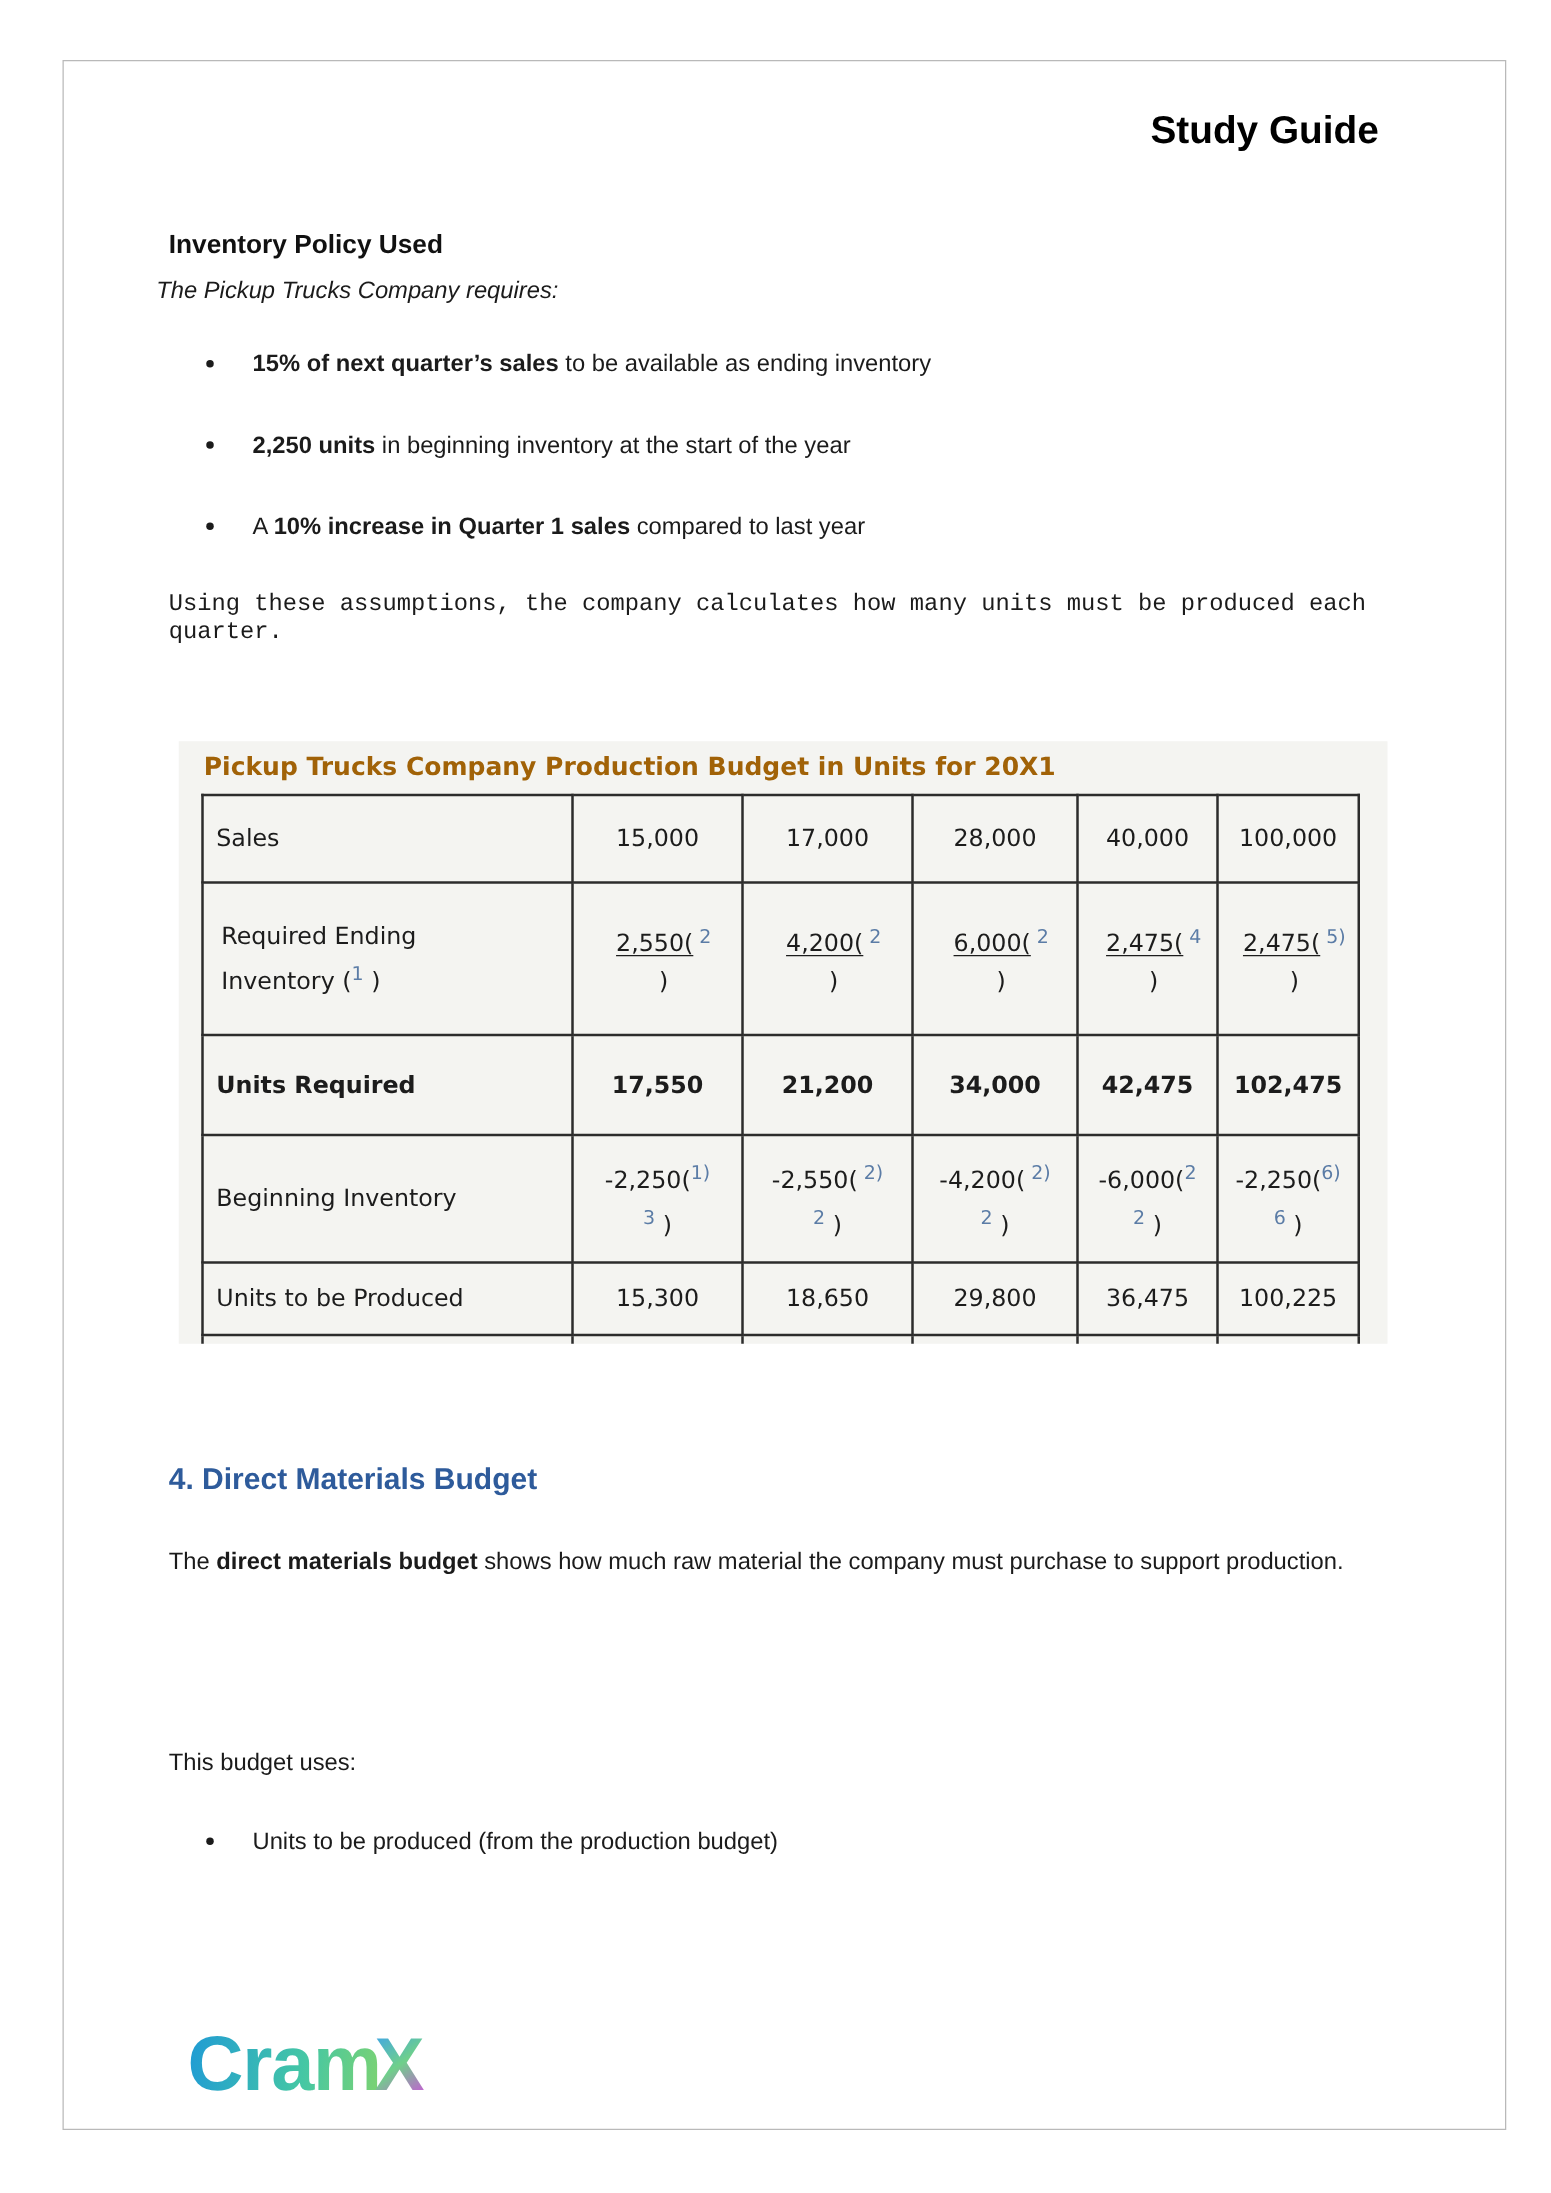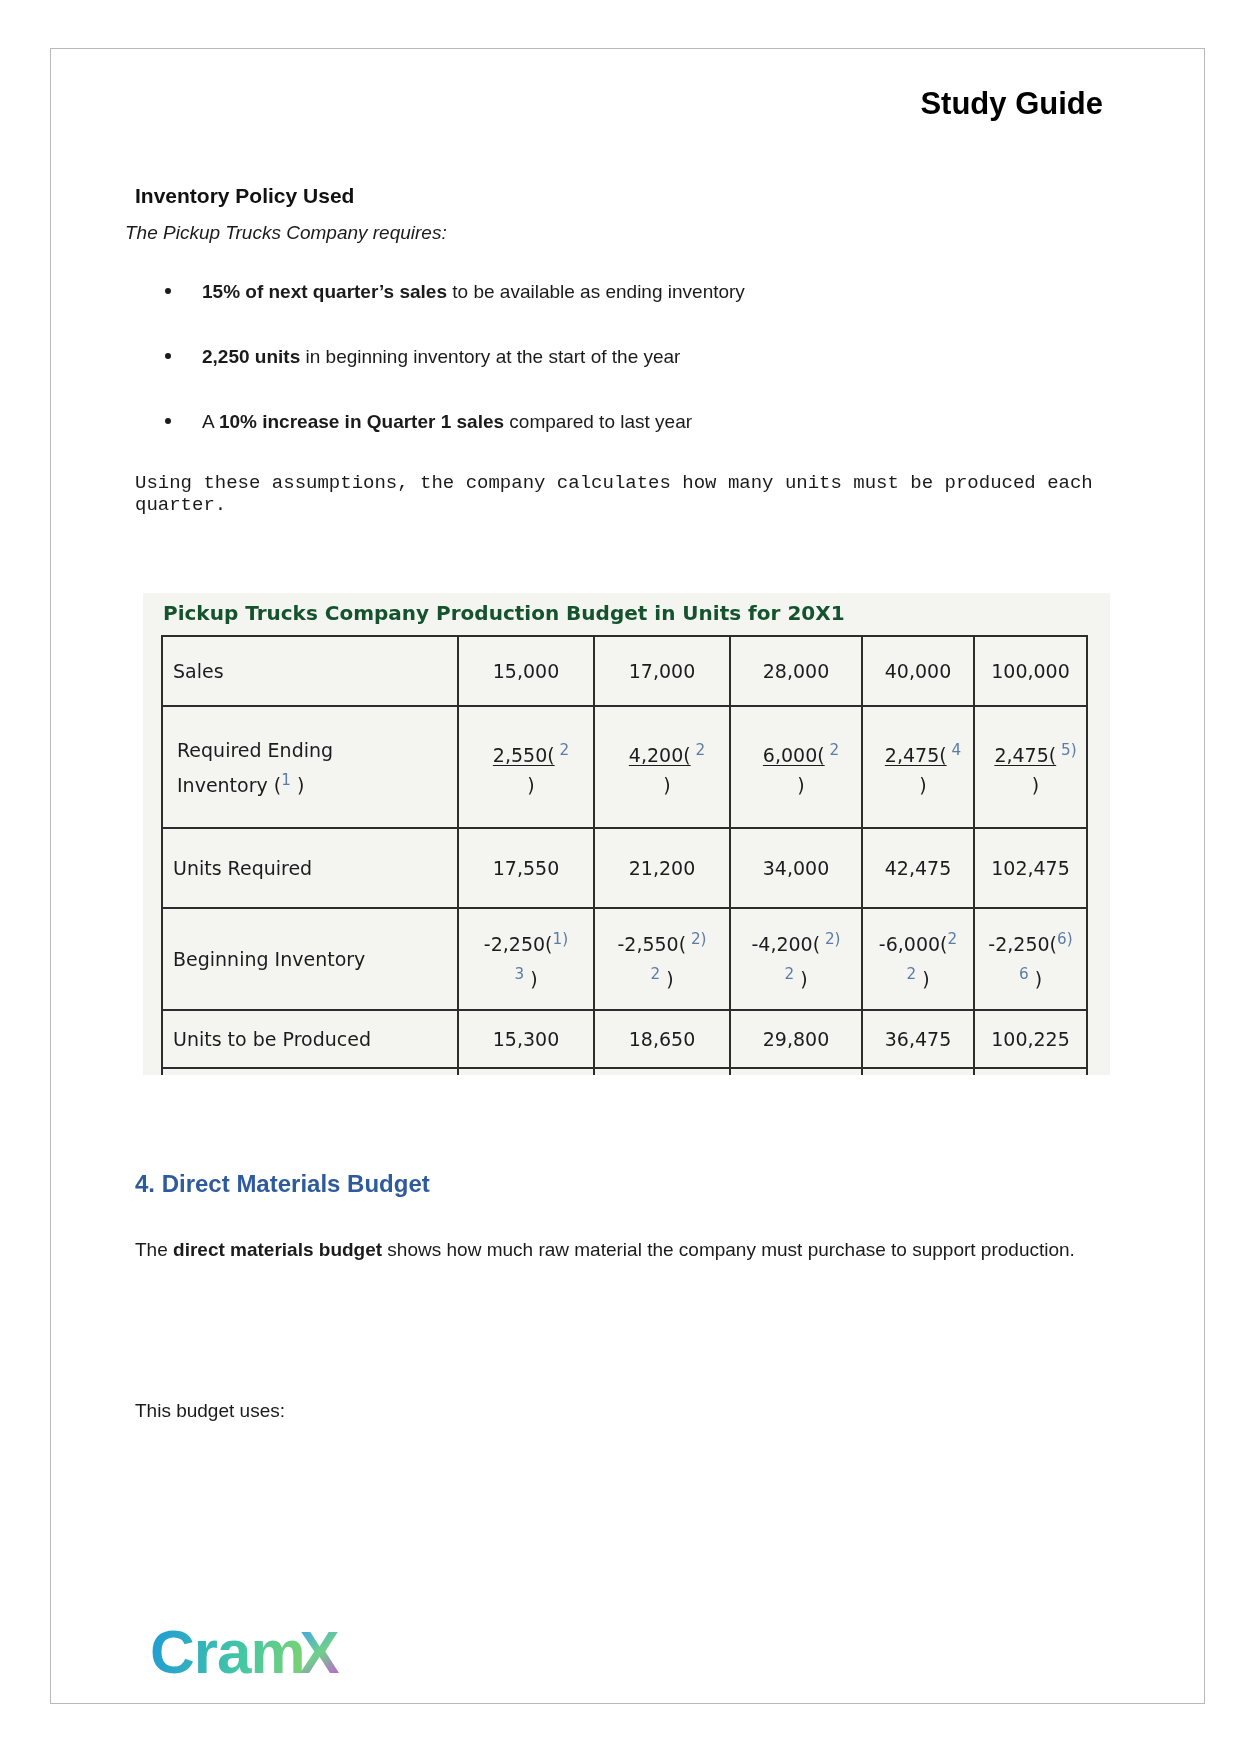--- a/index.html
+++ b/index.html
@@ -32,33 +32,33 @@
   .seg-blue{color:var(--fn-blue);}
   .seg-sup{font-size:0.8em;vertical-align:7px;}
   .seg-u{text-decoration:underline;text-underline-offset:3px;}
   
   .table-block{
     position:absolute;left:143px;top:593px;width:967px;height:482px;
     background:#f4f4f1;overflow:hidden;
     font-family:"DejaVu Sans", sans-serif;
   }
   .table-title{
-    margin:8px 0 10px 20px;font-size:20px;font-weight:bold;color:#14532d;
+    margin:8px 0 10px 20px;font-size:20px;font-weight:bold;color:#a16207;
   }
   table.prod{
     border-collapse:collapse;margin-left:18px;table-layout:fixed;width:925px;
   }
   table.prod td{
     border:2px solid #2c2c2c;font-size:19px;color:#1c1c1c;
     vertical-align:middle;text-align:center;padding:2px 4px;background:transparent;
   }
   table.prod td.label-cell{text-align:left;padding-left:10px;}
   table.prod tr:nth-child(1) td{height:64px;}
   table.prod tr:nth-child(2) td{height:116px;padding-left:14px;}
-  table.prod tr:nth-child(3) td{height:74px;}
+  table.prod tr:nth-child(3) td{height:74px;font-weight:bold;}
   table.prod tr:nth-child(4) td{height:96px;}
   table.prod tr:nth-child(5) td{height:52px;}
   table.prod tr.partial td{height:26px;}
   .cell-line{line-height:30px;}
   
   .h3{
     position:absolute;left:135px;top:1170px;font-size:24px;font-weight:bold;color:var(--head-blue);
   }
   .para{
     position:absolute;left:135px;top:1226px;width:990px;line-height:48px;
@@ -231,17 +231,18 @@
   </table>
 </div>
 
 <div class="h3">4. Direct Materials Budget</div>
 
 <div class="body-text para"><span>The </span><span class="seg-b">direct materials budget</span><span> shows how much raw material the company must purchase to support production.</span></div>
 
 <div class="body-text p-uses">This budget uses:</div>
 
 <ul class="bullet-list list-2">
+  <li><span class="dot"></span><span class="body-text"><span>Units to be produced (from the production budget)</span></span></li>
 </ul>
 
 <div class="logo">
   <span class="logo-cram">Cram</span><span class="logo-x">X</span>
 </div>
 
 </body></html>

